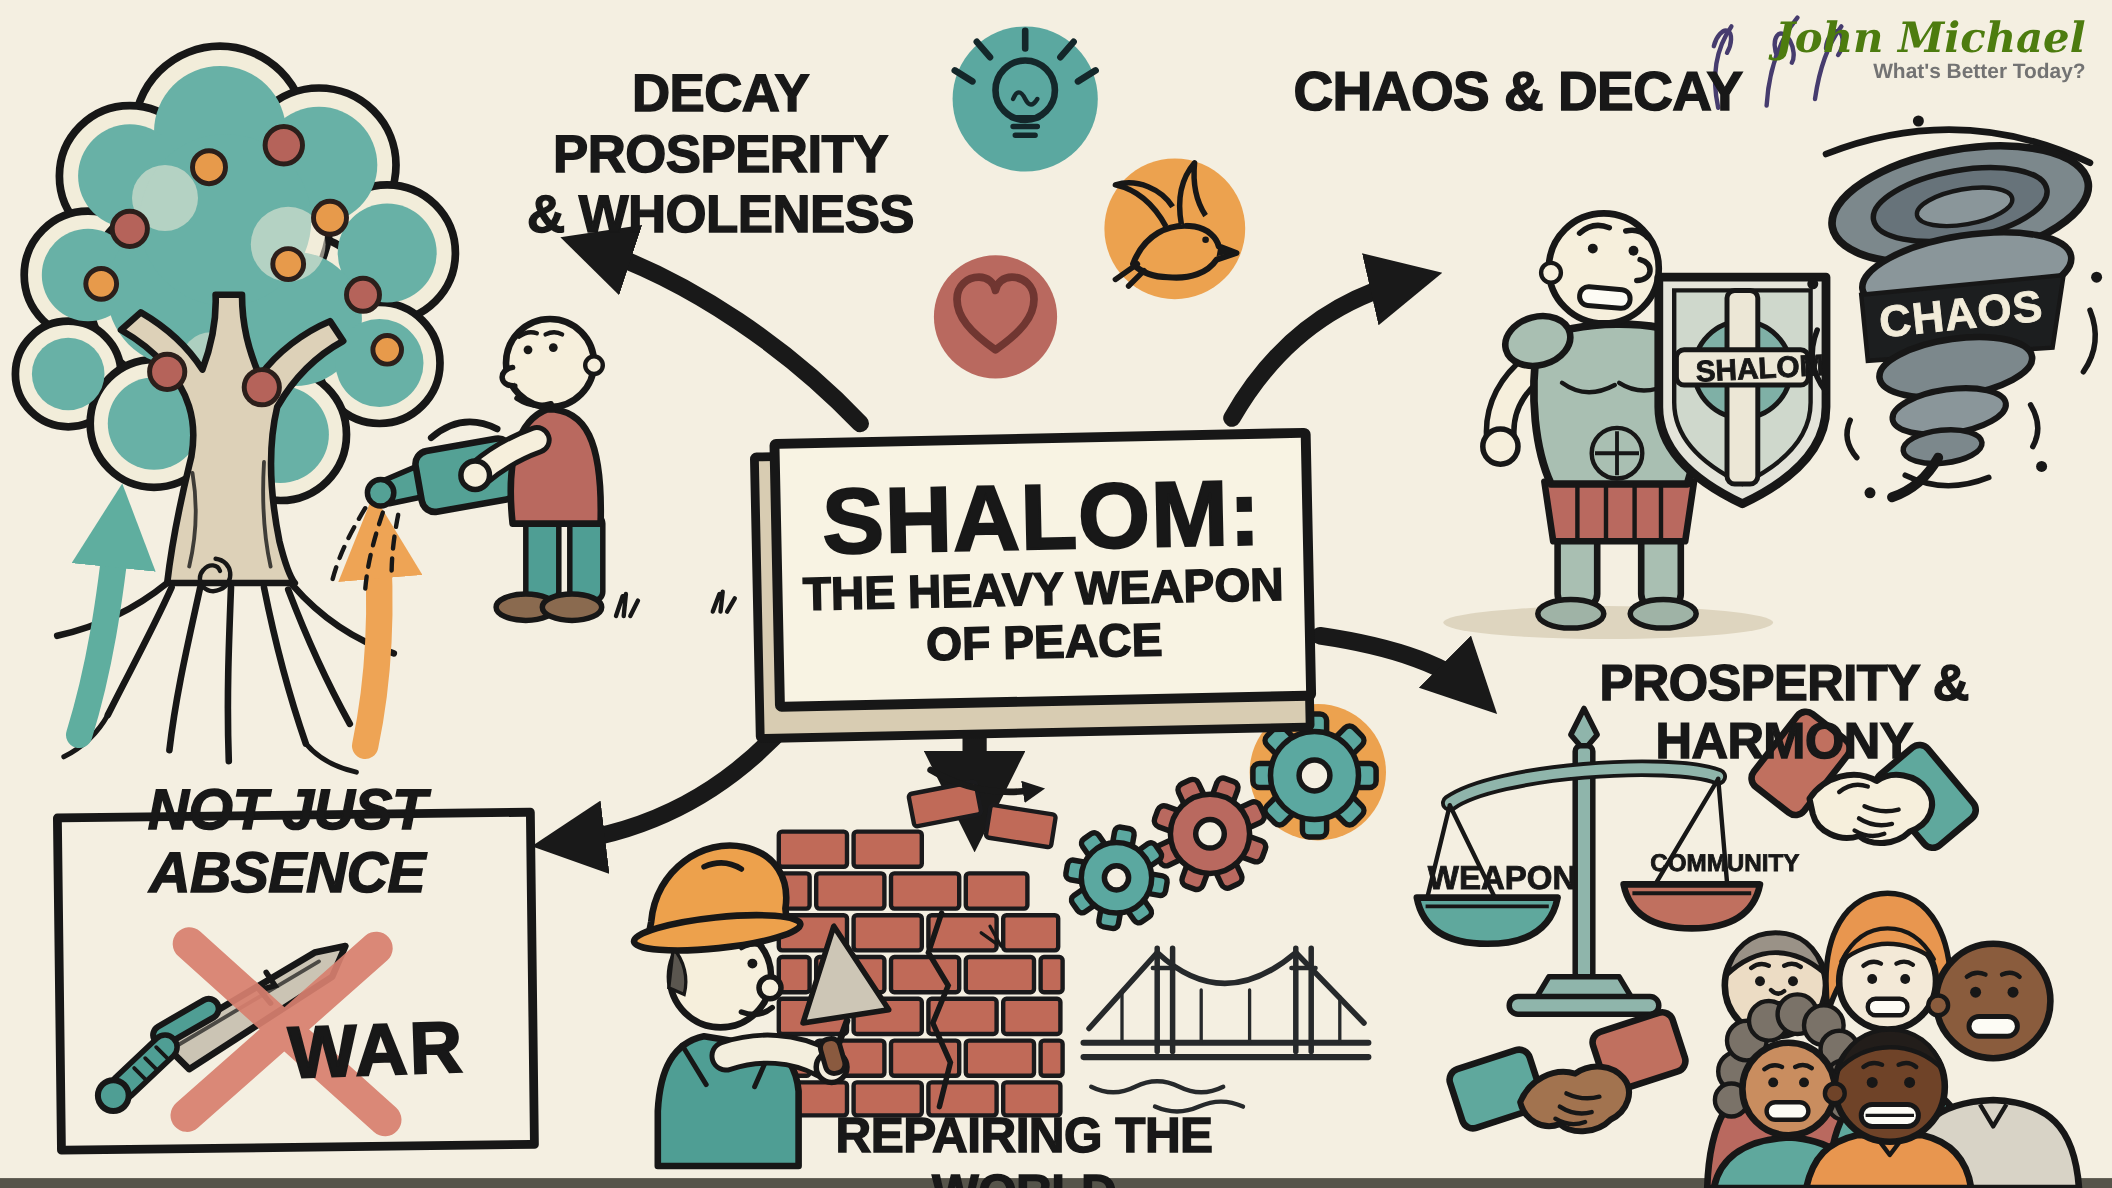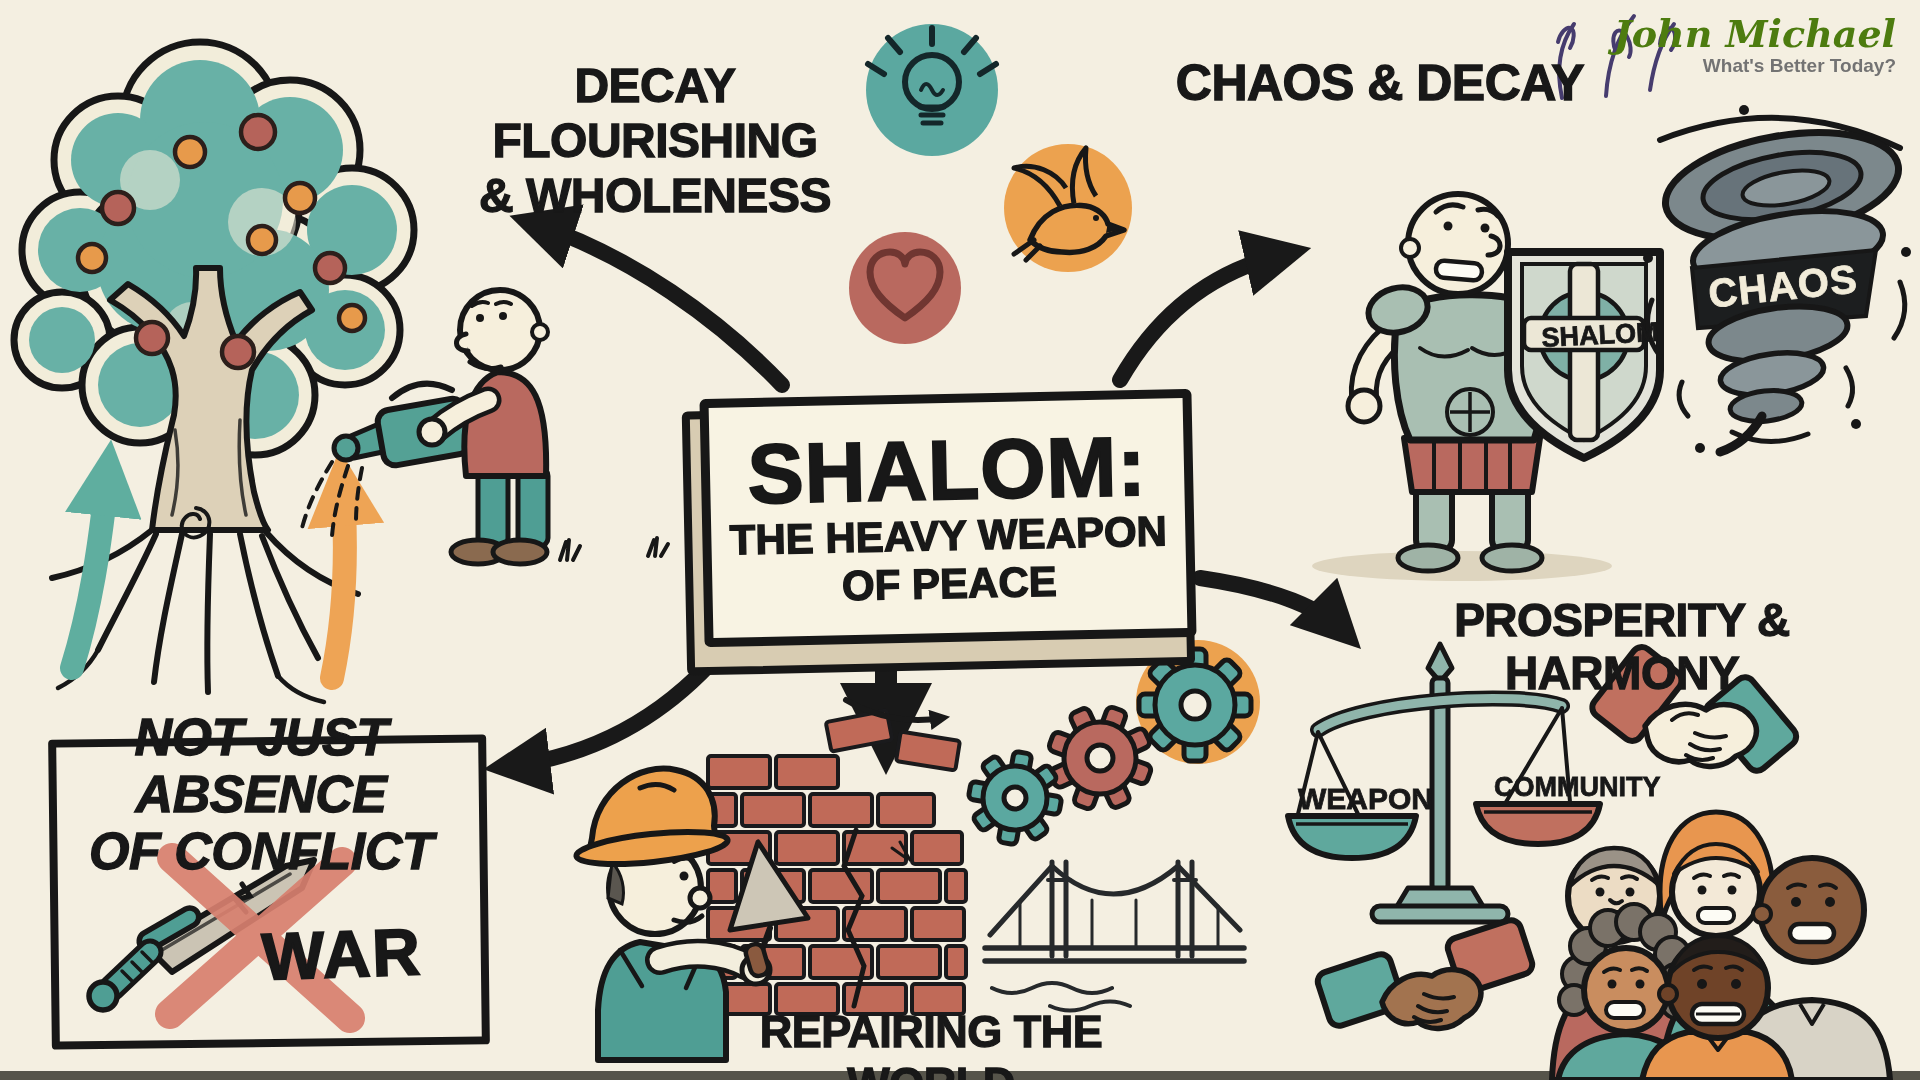--- a/index.html
+++ b/index.html
@@ -36,21 +36,21 @@
   
   #h-flourishing{left:470px;top:58px;width:370px;font-size:48px;line-height:1.15;}
   #h-defeating{left:1162px;top:54px;width:436px;font-size:50px;line-height:1.18;}
   #h-prosperity{left:1352px;top:594px;width:540px;font-size:46px;text-align:center;}
   #h-repairing{left:700px;top:1006px;width:462px;font-size:45px;}
   
   #lbl-shield{left:1538px;top:320px;width:124px;font-size:27px;transform:rotate(-3deg);}
   #lbl-tornado{left:1700px;top:264px;width:166px;font-size:40px;color:#f2ecd9;
       -webkit-text-stroke:0.8px #f2ecd9;transform:rotate(-6deg);letter-spacing:1px;}
   #lbl-justice{left:1298px;top:782px;width:118px;font-size:30px;}
-  #lbl-community{left:1494px;top:772px;width:148px;font-size:27px;}
+  #lbl-community{left:1494px;top:772px;width:148px;font-size:22px;}
   
   #signature{position:absolute;left:1598px;top:14px;width:298px;z-index:3;text-align:right;}
   #sig-name{font-family:"DejaVu Serif",serif;font-style:italic;font-weight:700;
       font-size:38px;color:#4d7c0f;line-height:1.05;}
   #sig-tag{font-size:19px;font-weight:700;color:#737373;margin-top:1px;letter-spacing:0;}
 </style>
 </head>
 <body>
 
 <div id="canvas">
@@ -513,21 +513,21 @@
   <path d="M 1558 42 a 7 14 20 1 1 12 6"></path>
   <path d="M 1606 96 C 1608 64 1618 36 1634 16"></path>
   <path d="M 1616 52 a 8 15 -15 1 1 13 5"></path>
   <path d="M 1650 90 C 1654 62 1662 40 1674 24"></path>
   <path d="M 1660 44 a 7 13 15 1 1 11 6"></path>
 </g>
 </svg>
 
 <div class="hd" id="h-flourishing">
   <div>DECAY</div>
-  <div>FLOURISHING</div>
+  <div>PROSPERITY</div>
   <div>&amp; WHOLENESS</div>
 </div>
 
 <div class="hd" id="h-defeating">
   <div>CHAOS &amp; DECAY</div>
 </div>
 
 <div class="hd" id="h-prosperity">PROSPERITY &amp; HARMONY</div>
 
 <div class="hd" id="h-repairing">REPAIRING THE WORLD</div>
@@ -537,21 +537,20 @@
   <div class="face">
     <div class="box-title">SHALOM:</div>
     <div class="box-sub">THE HEAVY WEAPON</div>
     <div class="box-sub">OF PEACE</div>
   </div>
 </div>
 
 <div id="conflict-box"></div>
 <div class="hd" id="h-conflict">
   <div>NOT JUST ABSENCE</div>
-  <div>OF CONFLICT</div>
 </div>
 <div class="hd" id="h-war">WAR</div>
 
 <div class="lbl" id="lbl-shield">SHALOM</div>
 <div class="lbl" id="lbl-tornado">CHAOS</div>
 <div class="lbl" id="lbl-justice">WEAPON</div>
 <div class="lbl" id="lbl-community">COMMUNITY</div>
 
 <div id="signature">
   <div id="sig-name">John Michael</div>

